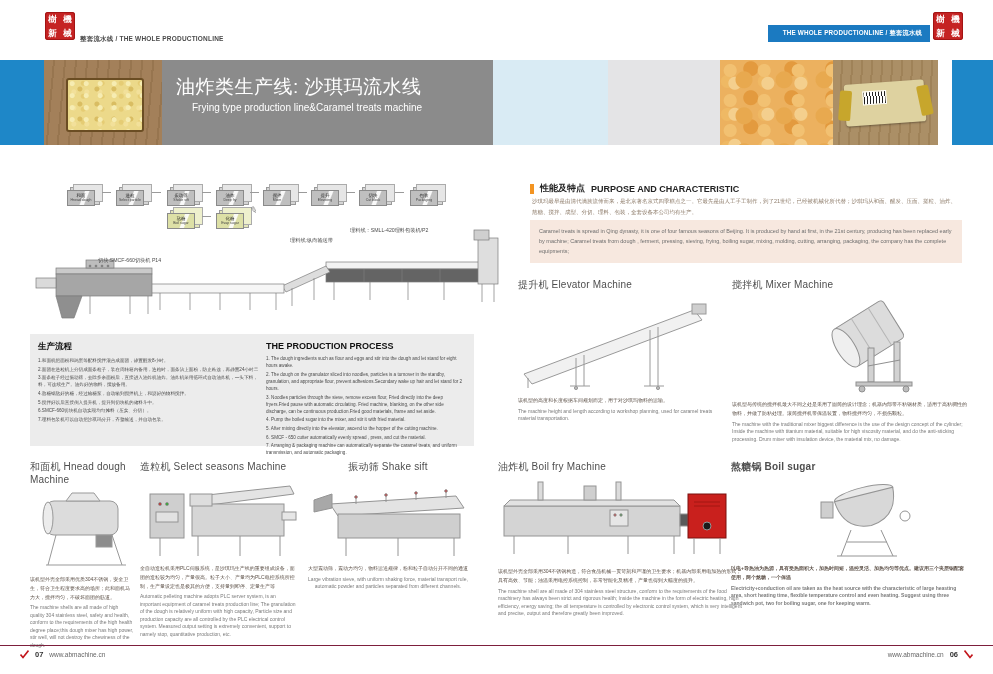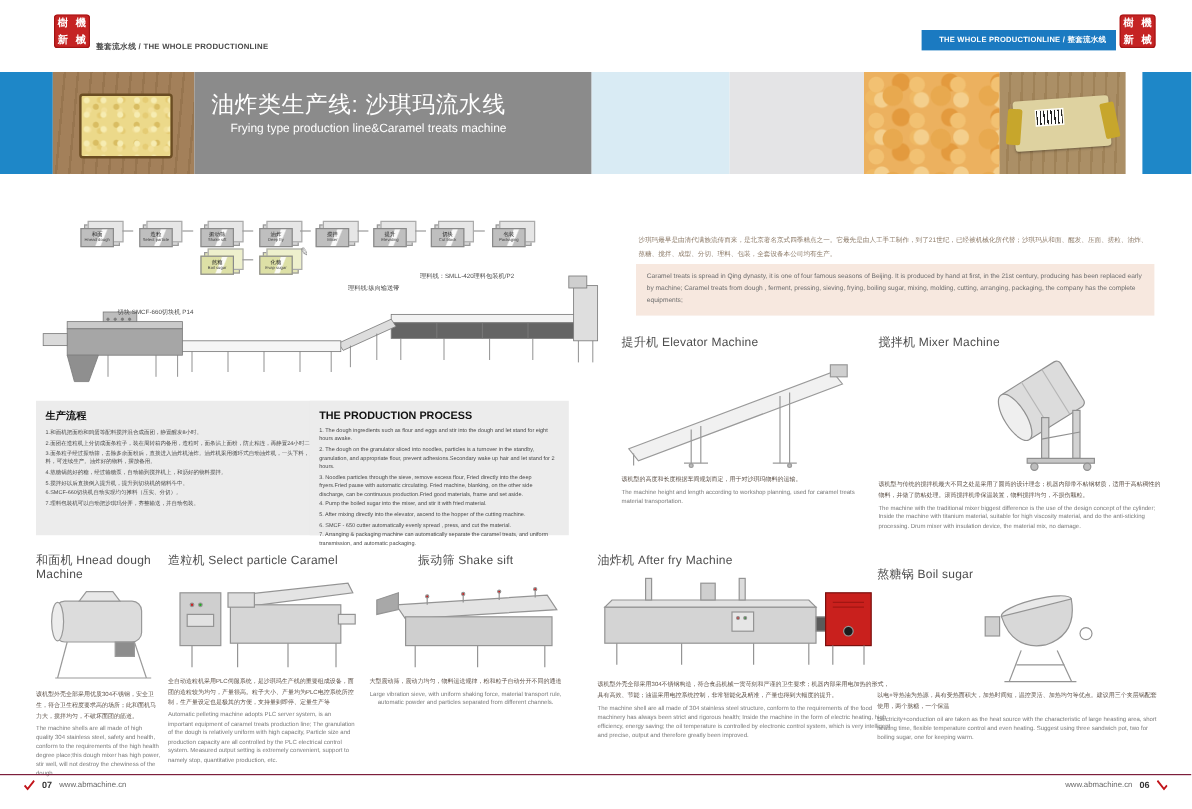--- a/index.html
+++ b/index.html
@@ -277,20 +277,25 @@
     <h3>THE PRODUCTION PROCESS</h3>
     <p>1. The dough ingredients such as flour and eggs and stir into the dough and let stand for eight hours awake.</p>
     <p>2. The dough on the granulator sliced into noodles, particles is a turnover in the standby, granulation, and appropriate flour, prevent adhesions.Secondary wake up hair and let stand for 2 hours.</p>
     <p>3. Noodles particles through the sieve, remove excess flour, Fried directly into the deep fryers.Fried pause with automatic circulating. Fried machine, blanking, on the other side discharge, can be continuous production.Fried good materials, frame and set aside.</p>
     <p>4. Pump the boiled sugar into the mixer, and stir it with fried material.</p>
     <p>5. After mixing directly into the elevator, ascend to the hopper of the cutting machine.</p>
     <p>6. SMCF - 650 cutter automatically evenly spread , press, and cut the material.</p>
     <p>7. Arranging &amp; packaging machine can automatically separate the caramel treats, and uniform transmission, and automatic packaging.</p>
   </div>
 
+  <div class="purpose-title">
+    <span class="orange-mark"></span>
+    <b>性能及特点</b>
+    <b>PURPOSE AND CHARACTERISTIC</b>
+  </div>
   <p class="purpose-zh">沙琪玛最早是由清代满族流传而来，是北京著名京式四季糕点之一。它最先是由人工手工制作，到了21世纪，已经被机械化所代替；沙琪玛从和面、醒发、压面、搓粒、油炸、熬糖、搅拌、成型、分切、理料、包装，全套设备本公司均有生产。</p>
   <div class="purpose-en-box">
     <p>Caramel treats is spread in Qing dynasty, it is one of four famous seasons of Beijing. It is produced by hand at first, in the 21st century, producing has been replaced early by machine; Caramel treats from dough , ferment, pressing, sieving, frying, boiling sugar, mixing, molding, cutting, arranging, packaging, the company has the complete equipments;</p>
   </div>
 
   <div class="msec" style="left:518px;top:278px;width:212px;">
     <div class="mtitle">提升机 Elevator Machine</div>
     <svg class="msvg" width="210" height="96" viewBox="0 0 210 96">
       <g stroke="#9a9a9a" stroke-width="1" fill="#f1f1f1">
         <polygon points="6,78 176,14 184,24 14,88"></polygon>
@@ -343,21 +348,21 @@
         <rect x="46" y="86" width="56" height="4" fill="#c6c6c6"></rect>
         <circle cx="52" cy="93" r="3" fill="#bdbdbd"></circle>
           <circle cx="96" cy="93" r="3" fill="#bdbdbd"></circle>
       </g>
     </svg>
     <p class="mzh">该机型与传统的搅拌机最大不同之处是采用了圆筒的设计理念；机器内部带不粘钢材质，适用于高粘稠性的物料，并做了防粘处理。滚筒搅拌机带保温装置，物料搅拌均匀，不损伤颗粒。</p>
     <p class="men">The machine with the traditional mixer biggest difference is the use of the design concept of the cylinder; Inside the machine with titanium material, suitable for high viscosity material, and do the anti-sticking processing. Drum mixer with insulation device, the material mix, no damage.</p>
   </div>
 
   <div class="msec" style="left:140px;top:460px;width:158px;">
-    <div class="mtitle">造粒机 Select particle Caramel</div>
+    <div class="mtitle">造粒机 Select seasons Machine</div>
     <svg class="msvg" width="158" height="82" viewBox="0 0 158 82">
       <g stroke="#949494" stroke-width="1">
         <polygon points="58,18 150,8 154,16 62,28" fill="#e4e4e4"></polygon>
         <rect x="52" y="26" width="92" height="32" fill="#d6d6d6"></rect>
         <rect x="10" y="16" width="34" height="44" fill="#cfcfcf"></rect>
         <circle cx="20" cy="26" r="1.5" fill="#c22"></circle>
           <circle cx="27" cy="26" r="1.5" fill="#2a2"></circle>
         <rect x="16" y="34" width="22" height="10" fill="#e2e2e2"></rect>
         <rect x="50" y="16" width="22" height="12" fill="#dddddd"></rect>
         <line x1="58" y1="58" x2="58" y2="78"></line>
@@ -389,21 +394,21 @@
         <line x1="38" y1="60" x2="38" y2="78"></line>
           <line x1="90" y1="60" x2="90" y2="78"></line>
           <line x1="146" y1="60" x2="146" y2="78"></line>
       </g>
     </svg>
     <p class="mzh">大型震动筛，震动力均匀，物料运送规律，粉和粒子自动分开不同的通道</p>
     <p class="men">Large vibration sieve, with uniform shaking force, material transport rule, automatic powder and particles separated from different channels.</p>
   </div>
 
   <div class="msec" style="left:498px;top:460px;width:248px;">
-    <div class="mtitle">油炸机 After fry Machine</div>
+    <div class="mtitle">油炸机 Boil fry Machine</div>
     <svg class="msvg" width="232" height="85" viewBox="0 0 232 85">
       <g stroke="#949494" stroke-width="1">
         <rect x="6" y="28" width="176" height="30" fill="#d4d4d4"></rect>
         <polygon points="6,28 182,28 176,22 12,22" fill="#e2e2e2"></polygon>
         <rect x="40" y="4" width="5" height="18" fill="#dcdcdc"></rect>
         <rect x="118" y="4" width="5" height="18" fill="#dcdcdc"></rect>
         <rect x="86" y="8" width="12" height="14" fill="#cfcfcf"></rect>
         <rect x="112" y="32" width="18" height="16" fill="#e6e6e6"></rect>
         <circle cx="117" cy="37" r="1.2" fill="#c22"></circle>
           <circle cx="123" cy="37" r="1.2" fill="#383"></circle>
@@ -417,21 +422,21 @@
         <line x1="130" y1="58" x2="130" y2="76"></line>
           <line x1="176" y1="58" x2="176" y2="76"></line>
         <line x1="196" y1="60" x2="196" y2="76"></line>
           <line x1="222" y1="60" x2="222" y2="76"></line>
       </g>
     </svg>
     <p class="mzh">该机型外壳全部采用304不锈钢构造，符合食品机械一贯苛刻和严谨的卫生要求；机器内部采用电加热的形式，具有高效、节能；油温采用电控系统控制，非常智能化及精准，产量也得到大幅度的提升。</p>
     <p class="men">The machine shell are all made of 304 stainless steel structure, conform to the requirements of the food machinery has always been strict and rigorous health; Inside the machine in the form of electric heating, high efficiency, energy saving; the oil temperature is controlled by electronic control system, which is very intelligent and precise, output and therefore greatly been improved.</p>
   </div>
 
-  <div class="msec" style="left:731px;top:472px;width:234px;">
+  <div class="msec" style="left:731px;top:460px;width:234px;font-weight:bold;">
     <div class="mtitle">熬糖锅 Boil sugar</div>
     <svg class="msvg" style="margin-left:86px;" width="104" height="82" viewBox="0 0 104 82">
       <g stroke="#949494" stroke-width="1">
         <g transform="rotate(-14 50 30)">
           <ellipse cx="50" cy="16" rx="30" ry="7" fill="#e9e9e9"></ellipse>
           <path d="M20,16 Q22,46 50,48 Q78,46 80,16 Z" fill="#d8d8d8"></path>
         </g>
         <rect x="4" y="24" width="12" height="16" fill="#cfcfcf"></rect>
         <circle cx="88" cy="38" r="5" fill="none"></circle>
         <line x1="34" y1="52" x2="24" y2="78"></line>

